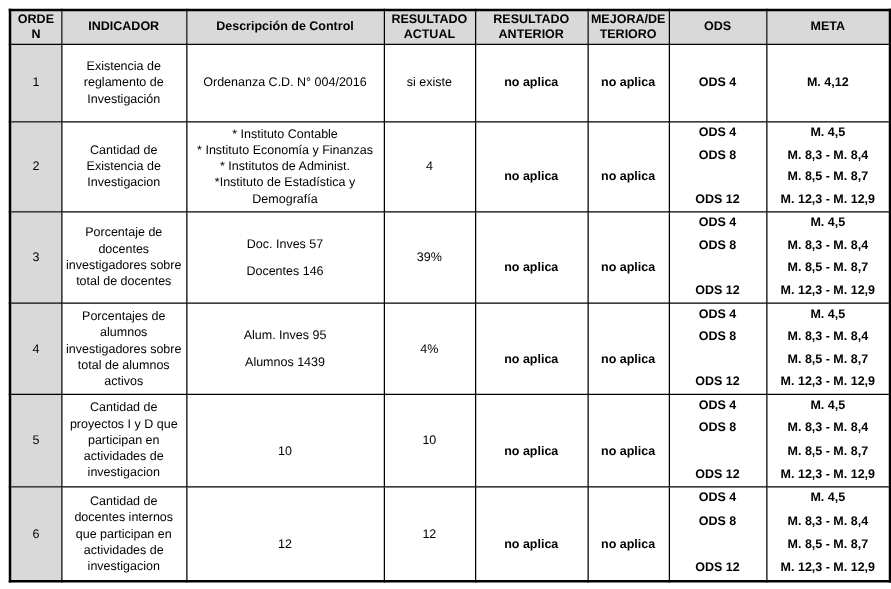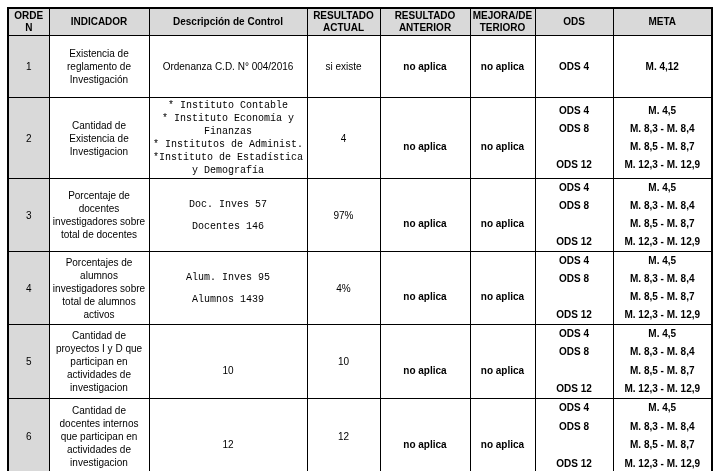--- a/index.html
+++ b/index.html
@@ -38,21 +38,21 @@
   th{
     background:var(--header_bg,#d9d9d9);
     font-weight:bold;
     line-height:12px;
     overflow-wrap:break-word;
     word-wrap:break-word;
   }
   td.orden{background:var(--orden_col_bg,#d9d9d9);}
   td.ind{line-height:13px;margin-top:28px;}
   .b{font-weight:bold;}
-  .lines{line-height:13px;font-family:Liberation Mono, monospace;}
+  .lines{line-height:13px;}
   .lines.gap div + div{margin-top:9px;}
   td.slotcell{padding:0;}
   .slots{display:flex;flex-direction:column;}
   .slot{flex:1 1 0;display:flex;align-items:center;justify-content:center;line-height:12px;}
   tr.rh62{height:62px;}
   tr.rh72{height:72px;} tr.rh72 .slots{height:71px;}
   tr.rh73{height:73px;} tr.rh73 .slots{height:72px;}
   tr.rh74{height:74px;} tr.rh74 .slots{height:73px;}
   tr.rh75{height:75px;} tr.rh75 .slots{height:74px;}
 </style>
@@ -144,21 +144,21 @@
 
       <tr class="rh73">
         <td class="orden"><span>3</span></td>
         <td class="ind"><span>Porcentaje de docentes investigadores sobre total de docentes</span></td>
         <td>
           <div class="lines gap">
             <div>Doc. Inves 57</div>
             <div>Docentes 146</div>
           </div>
         </td>
-        <td><span>97%</span></td>
+        <td><span>39%</span></td>
         <td class="slotcell">
           <div class="slots">
               <div class="slot"></div>
               <div class="slot"></div>
               <div class="slot b">no aplica</div>
               <div class="slot"></div>
             </div>
         </td>
         <td class="slotcell">
           <div class="slots">

